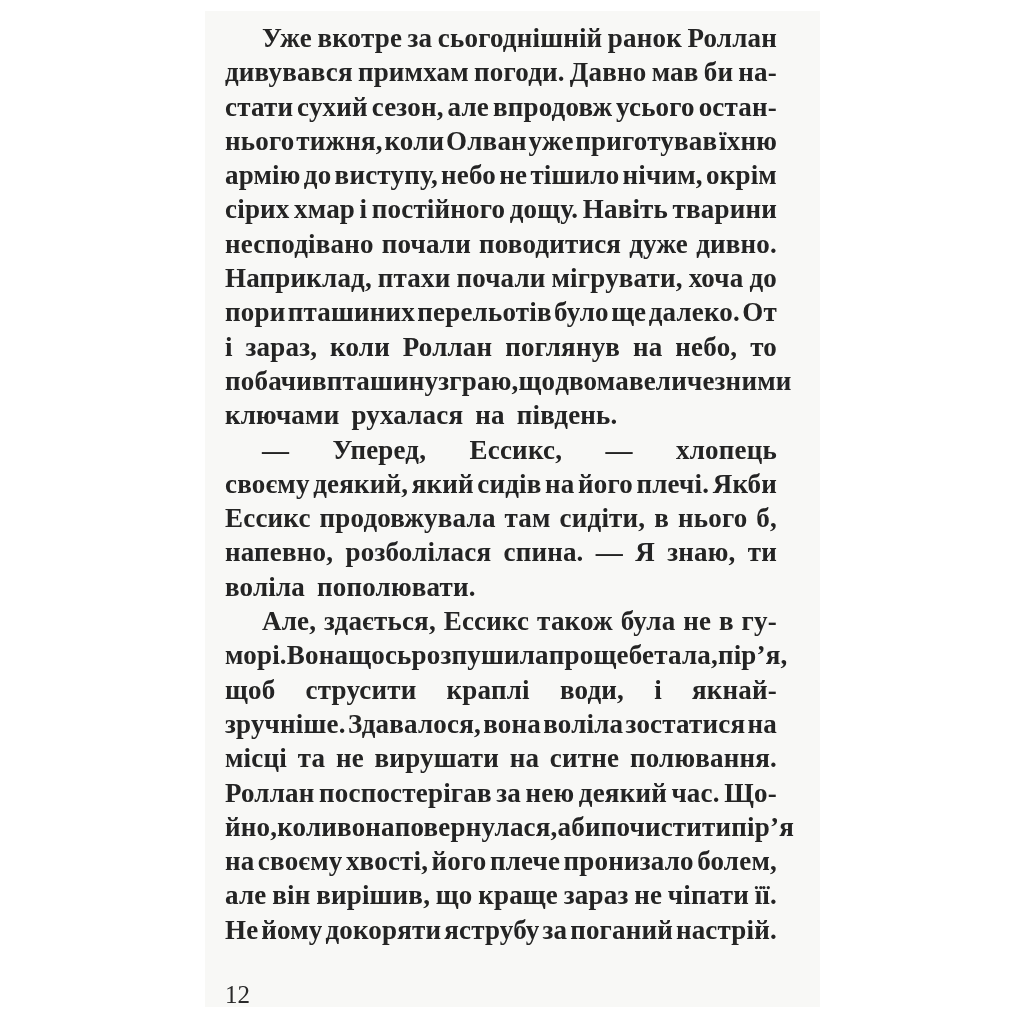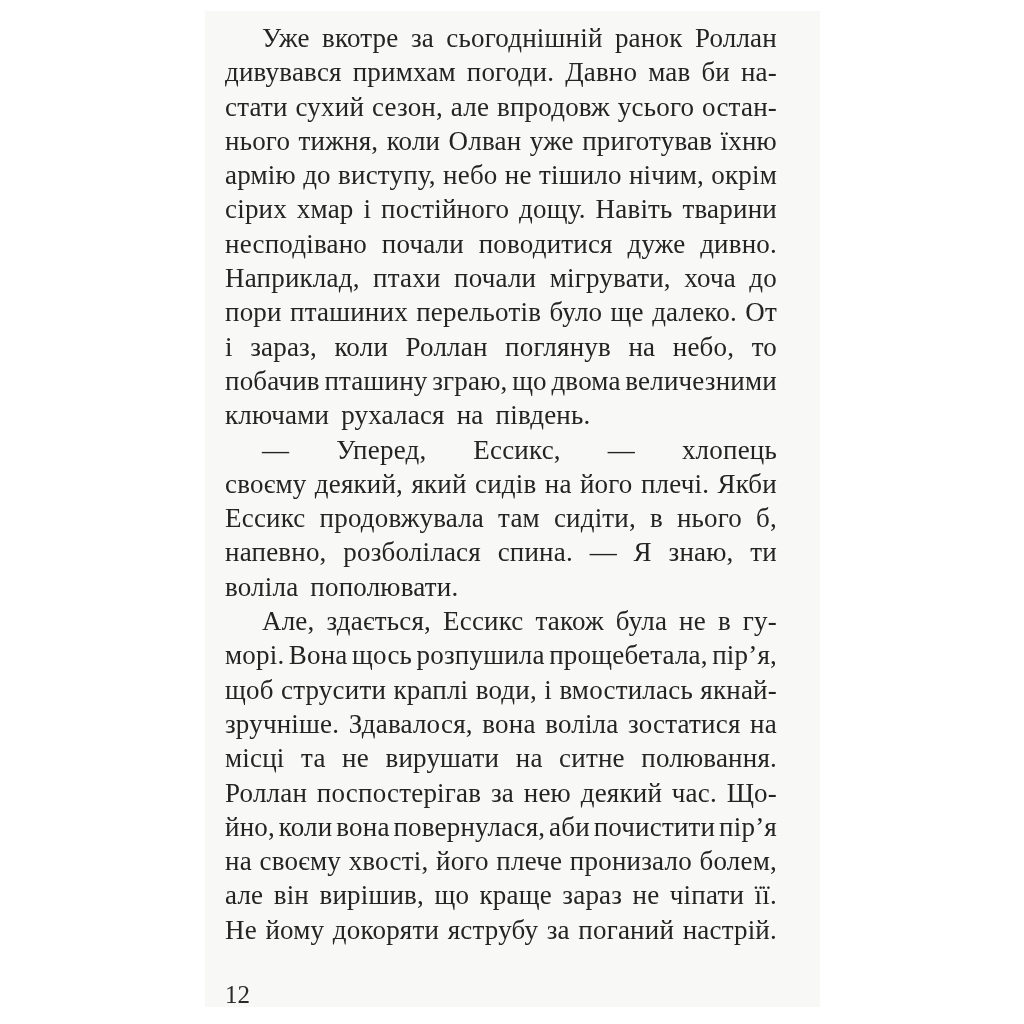--- a/index.html
+++ b/index.html
@@ -21,20 +21,21 @@
     position: absolute;
     left: 205px;
     top: 11px;
     width: 615px;
     height: 996px;
     background: #f8f8f6;
     color: #242424;
   }
   .text-block {
     padding: 10px 43px 0 20px;
+    font-weight: bold;
   }
   .line {
     display: flex;
     justify-content: space-between;
     align-items: baseline;
     height: 34.3px;
     line-height: 34.3px;
     font-size: 27px;
     letter-spacing: 0.2px;
     overflow: visible;
@@ -224,21 +225,20 @@
           <span>розпушила</span>
           <span>прощебетала,</span>
           <span>пір’я,</span>
         </div>
         <div class="line">
           <span>щоб</span>
           <span>струсити</span>
           <span>краплі</span>
           <span>води,</span>
           <span>і</span>
-          <span>вмостилась</span>
           <span>якнай-</span>
         </div>
         <div class="line">
           <span>зручніше.</span>
           <span>Здавалося,</span>
           <span>вона</span>
           <span>воліла</span>
           <span>зостатися</span>
           <span>на</span>
         </div>

